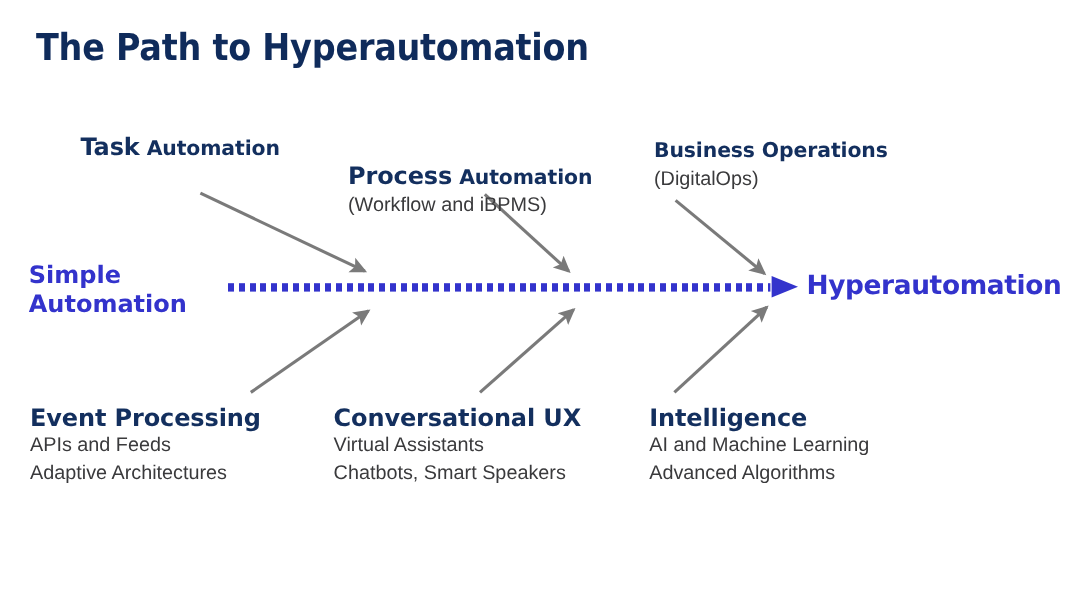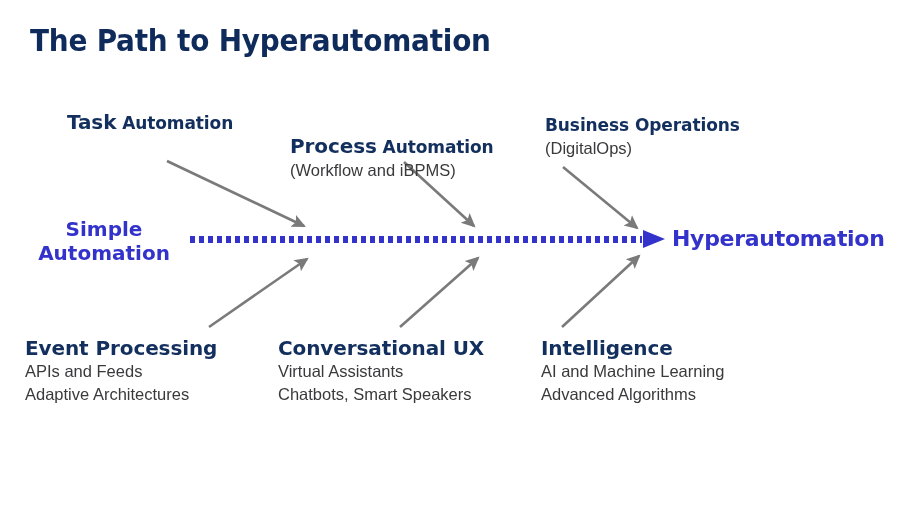--- a/index.html
+++ b/index.html
@@ -87,21 +87,20 @@
     border-left: 22px solid #3333cc;
     border-top: 9.5px solid transparent;
     border-bottom: 9.5px solid transparent;
   }
 
   .simple-automation {
     position: absolute;
     left: 24px;
     top: 217px;
     width: 160px;
-    text-align: center;
     color: #3333cc;
     font-weight: bold;
     font-size: 20px;
     line-height: 24px;
     font-family: "DejaVu Sans", sans-serif;
   }
   .hyperautomation {
     position: absolute;
     left: 672px;
     top: 226px;

